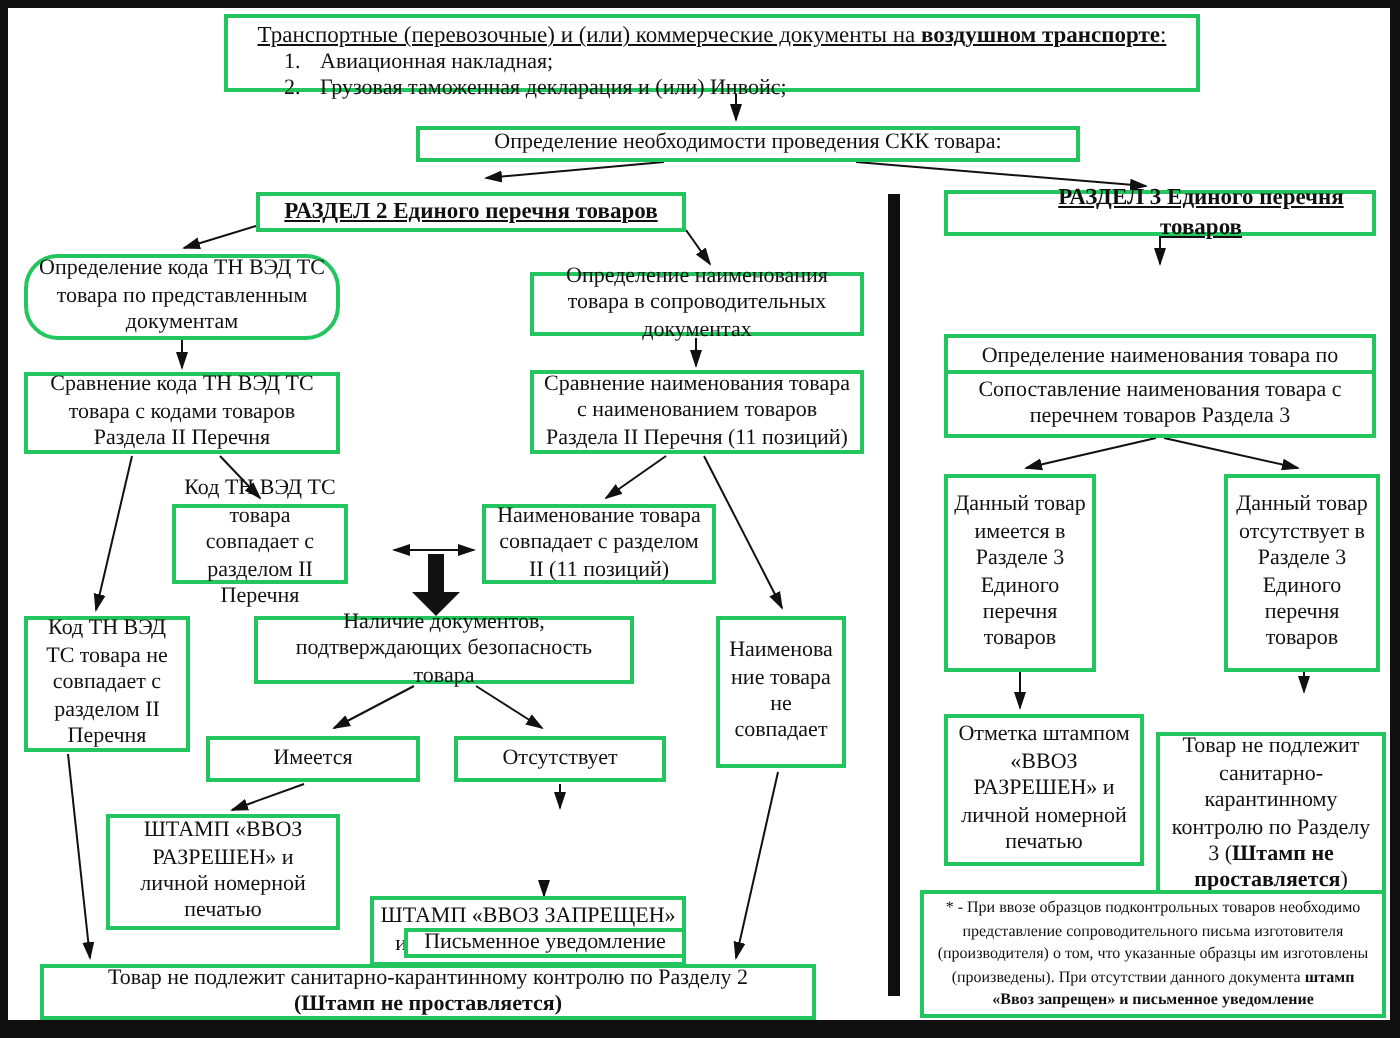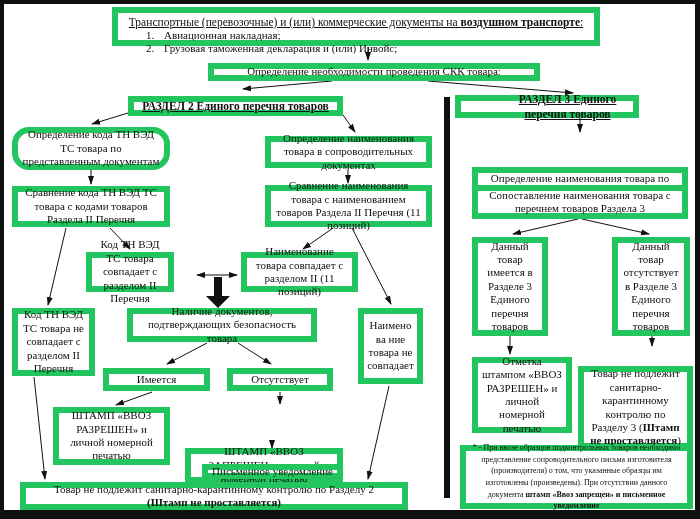--- a/index.html
+++ b/index.html
@@ -4,21 +4,21 @@
 <style>
   html,body{margin:0;padding:0;background:#e8e8e8;}
   .canvas{
     position:relative;width:700px;height:519px;background:#ffffff;
     font-family:"Liberation Serif","DejaVu Serif",serif;color:#111;
     overflow:hidden;
   }
   .frame{position:absolute;inset:0;border:4px solid #101010;border-right-width:5px;border-bottom-width:9px;pointer-events:none;z-index:50;}
   .lines{position:absolute;inset:0;z-index:1;pointer-events:none;}
   .bx{
-    position:absolute;box-sizing:border-box;border:6px solid #22c55e;background:#fff;
+    position:absolute;box-sizing:border-box;border:2px solid #22c55e;background:#fff;
     display:flex;flex-direction:column;align-items:center;justify-content:center;
     text-align:center;font-size:11px;line-height:1.22;padding:1px 3px;z-index:2;
   }
   .hdr{font-weight:bold;text-decoration:underline;font-size:11.5px;}
   .narrow{overflow-wrap:anywhere;}
   .topbox{align-items:stretch;justify-content:flex-start;text-align:left;padding:2px 6px;}
   .topbox .ttl{text-align:center;text-decoration:underline;font-size:11.5px;}
   .topbox .li{margin-left:22px;font-size:11px;}
   .topbox .li .num{display:inline-block;width:18px;}
   .b{font-weight:bold;}
@@ -128,21 +128,21 @@
     </div>
   <div class="bx" style="left:202px;top:464px;width:141px;height:15px;">
       <span>Письменное уведомление</span>
     </div>
 
   <div class="bx" style="left:20px;top:482px;width:388px;height:28px;">
     <div>Товар не подлежит санитарно-карантинному контролю по Разделу 2</div>
     <div class="b">(Штамп не проставляется)</div>
   </div>
 
-  <div class="bx hdr" style="left:455px;top:95px;width:184px;height:23px;padding-left:44px;">
+  <div class="bx hdr" style="left:472px;top:95px;width:216px;height:23px;padding-left:44px;">
       <span>РАЗДЕЛ 3 Единого перечня товаров</span>
     </div>
 
   <div class="bx" style="left:472px;top:135px;width:216px;height:36px;margin-top:32px;">
       <span>Определение наименования товара по транспортным документам*</span>
     </div>
   <div class="bx" style="left:472px;top:185px;width:216px;height:34px;">
       <span>Сопоставление наименования товара с перечнем товаров Раздела 3</span>
     </div>
 

